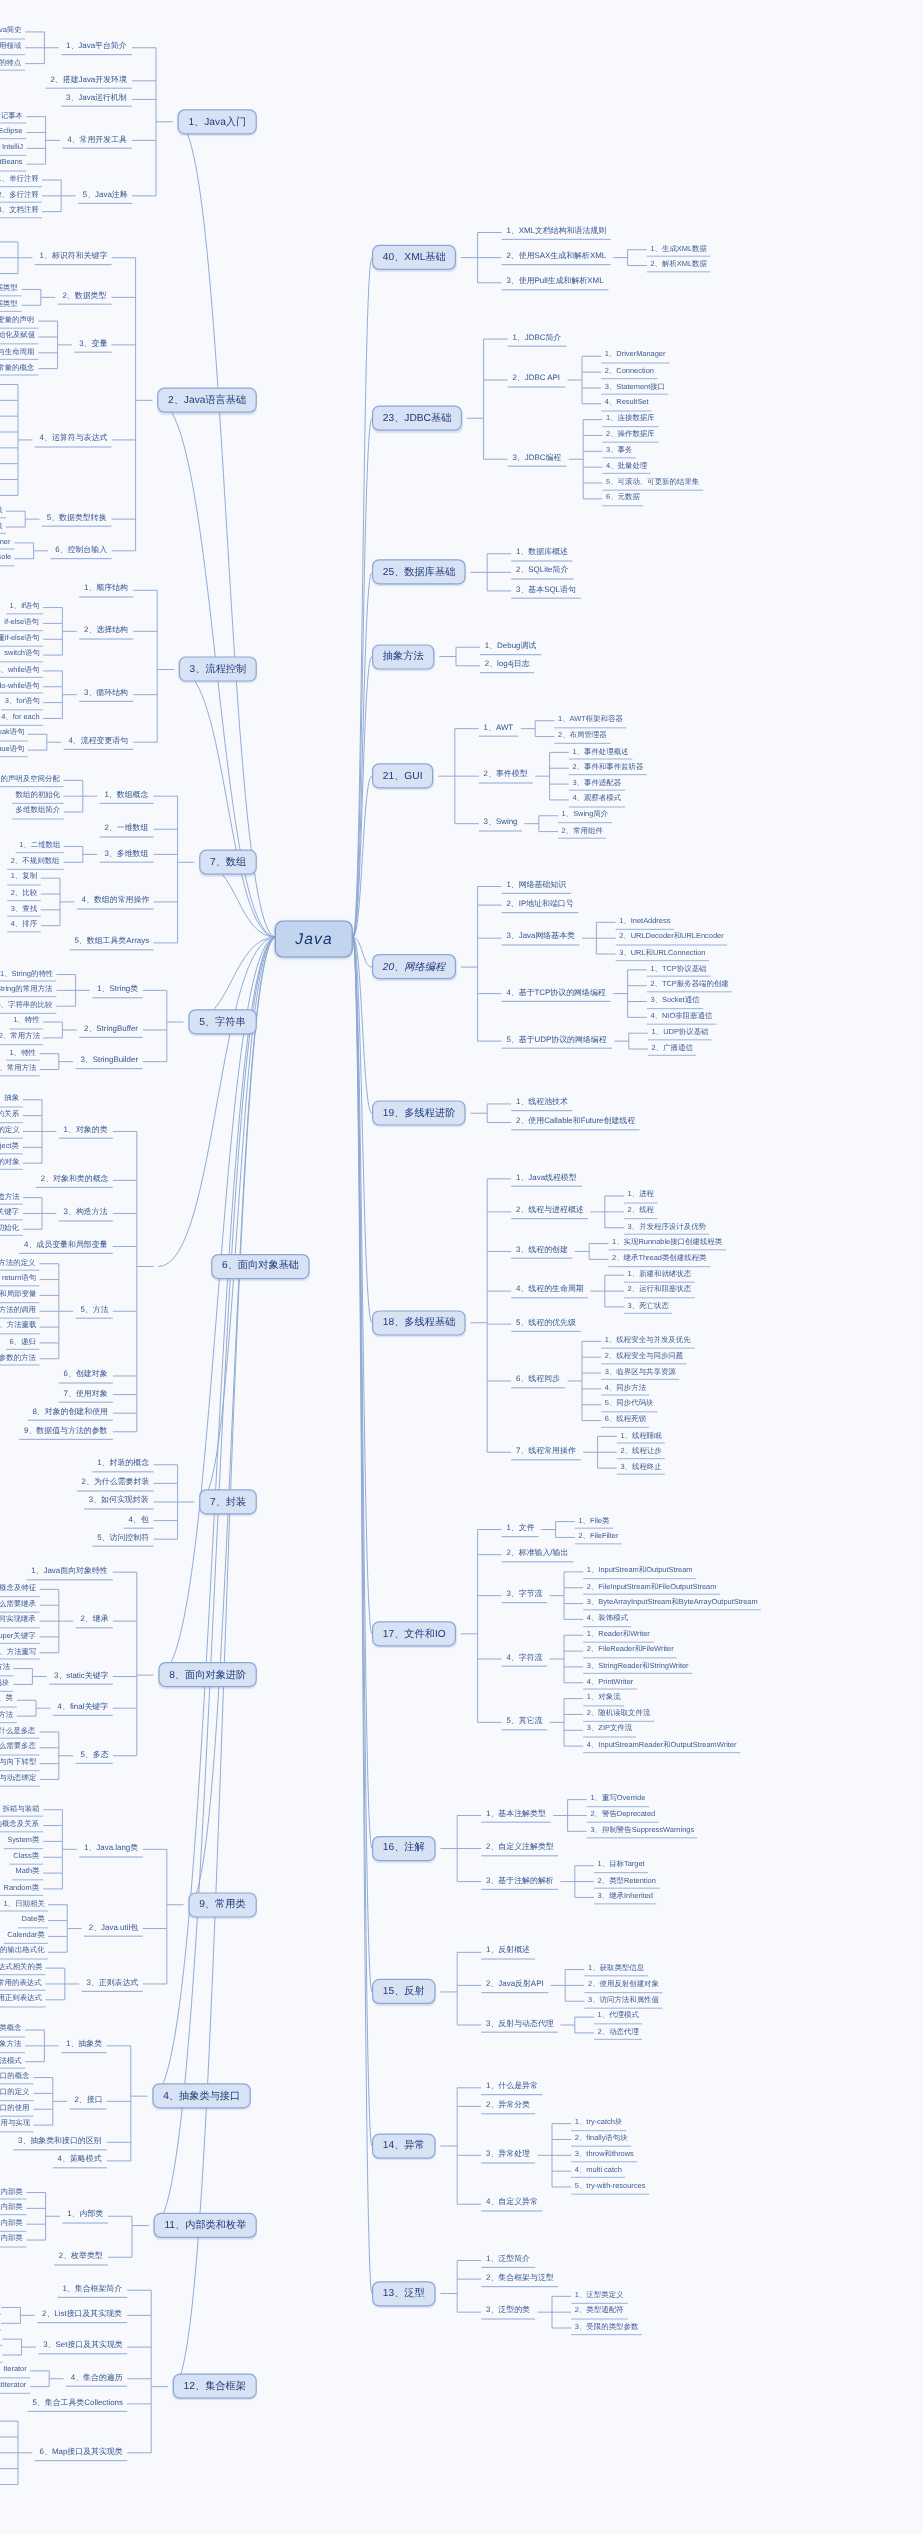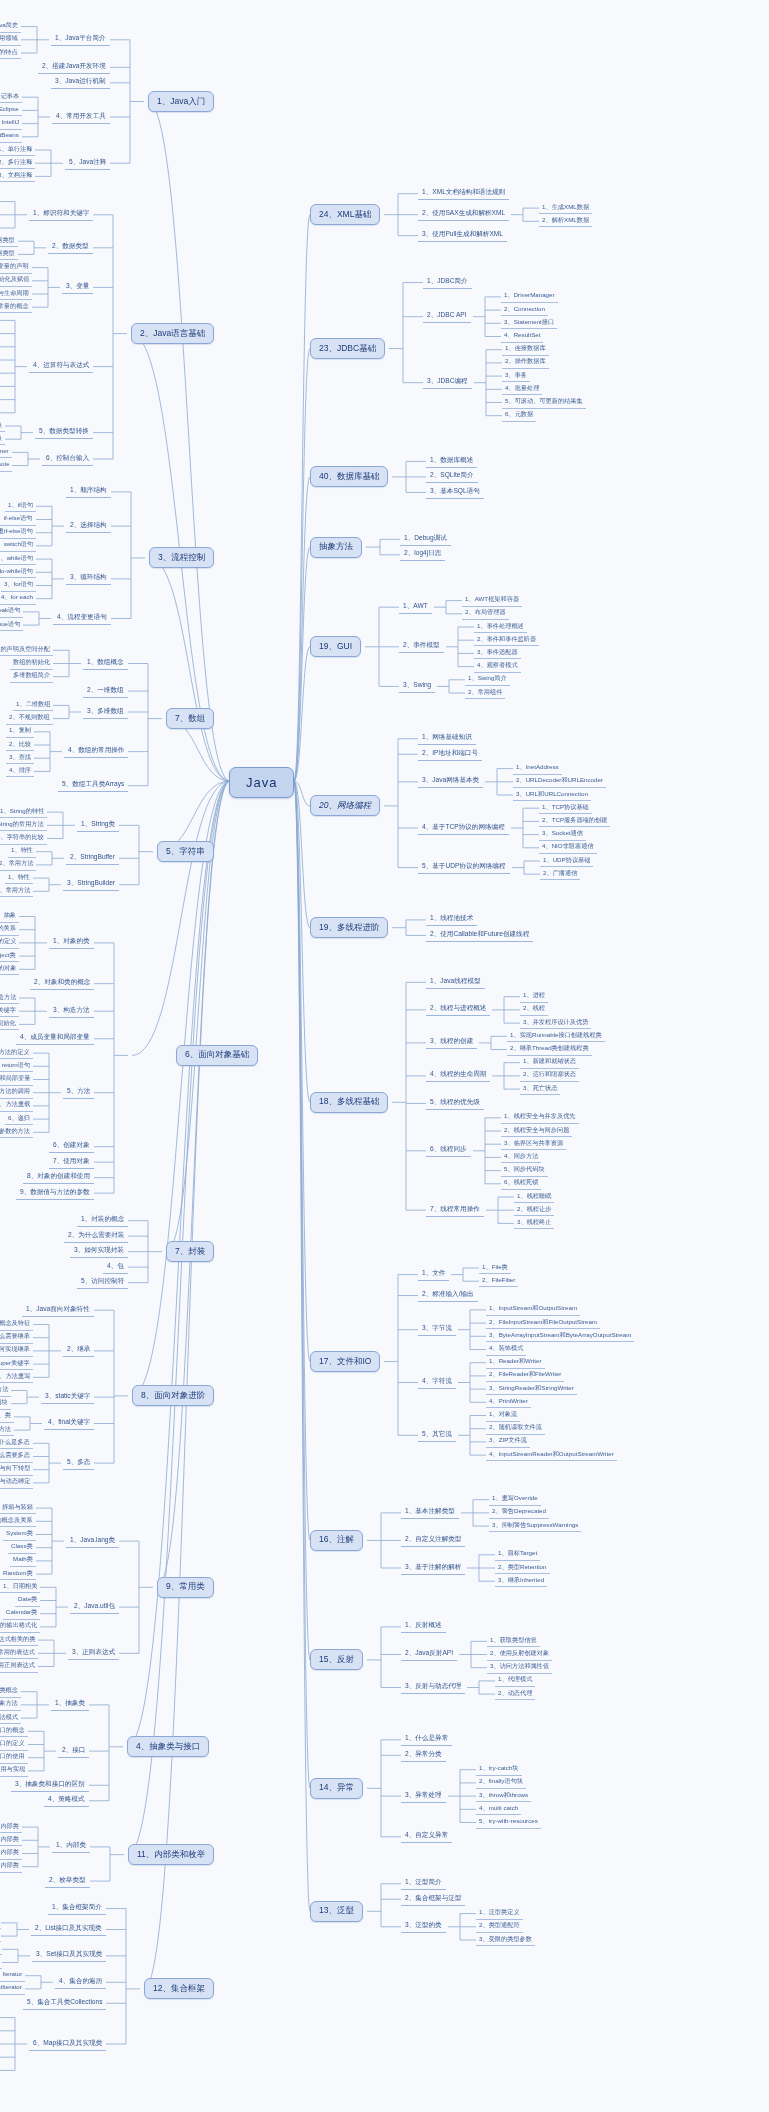--- a/index.html
+++ b/index.html
@@ -527,21 +527,21 @@
       <path d="M523,208.1 L523,221.29999999999998" fill="none" stroke="#8da8d2" stroke-width="0.8"></path>
       <path d="M523,208.1 L539,208.1" fill="none" stroke="#8da8d2" stroke-width="0.8"></path>
       <path d="M523,221.29999999999998 L539,221.29999999999998" fill="none" stroke="#8da8d2" stroke-width="0.8"></path>
       <path d="M384,214.7 L398,214.7" fill="none" stroke="#8da8d2" stroke-width="0.8"></path>
       <path d="M398,193.75 L398,235.65" fill="none" stroke="#8da8d2" stroke-width="0.8"></path>
       <path d="M398,193.75 L418,193.75" fill="none" stroke="#8da8d2" stroke-width="0.8"></path>
       <path d="M398,214.7 L418,214.7" fill="none" stroke="#8da8d2" stroke-width="0.8"></path>
       <path d="M398,235.65 L418,235.65" fill="none" stroke="#8da8d2" stroke-width="0.8"></path>
     </svg>
   <div id="nodes">
-      <div class="node root" style="left: 229px; top: 767px;">Java</div>
+      <div class="node root" style="left: 229px; top: 767px; font-style: italic;">Java</div>
       <div class="node lvl1" style="top: 91px; left: 148px;">1、Java入门</div>
       <div class="node lvl2" style="top: 32.8px; left: 51px;">1、Java平台简介</div>
       <div class="node lvl3" style="top: 20.1px; left: -20px;">1、Java简史</div>
       <div class="node lvl3" style="top: 33.3px; left: -39px;">2、Java的应用领域</div>
       <div class="node lvl3" style="top: 46.5px; left: -39px;">3、Java语言的特点</div>
       <div class="node lvl2" style="top: 60.35px; left: 38px;">2、搭建Java开发环境</div>
       <div class="node lvl2" style="top: 75.85px; left: 51px;">3、Java运行机制</div>
       <div class="node lvl2" style="top: 110px; left: 52px;">4、常用开发工具</div>
       <div class="node lvl3" style="top: 90.7px; left: -12px;">1、记事本</div>
       <div class="node lvl3" style="top: 103.9px; left: -14px;">2、Eclipse</div>
@@ -800,53 +800,53 @@
       <div class="node lvl3" style="top: 775.3px; left: 513px;">2、URLDecoder和URLEncoder</div>
       <div class="node lvl3" style="top: 788.5px; left: 513px;">3、URL和URLConnection</div>
       <div class="node lvl2" style="top: 821px; left: 418px;">4、基于TCP协议的网络编程</div>
       <div class="node lvl3" style="top: 801.7px; left: 539px;">1、TCP协议基础</div>
       <div class="node lvl3" style="top: 814.9px; left: 539px;">2、TCP服务器端的创建</div>
       <div class="node lvl3" style="top: 828.1px; left: 539px;">3、Socket通信</div>
       <div class="node lvl3" style="top: 841.3px; left: 539px;">4、NIO非阻塞通信</div>
       <div class="node lvl2" style="top: 860.6px; left: 418px;">5、基于UDP协议的网络编程</div>
       <div class="node lvl3" style="top: 854.5px; left: 540px;">1、UDP协议基础</div>
       <div class="node lvl3" style="top: 867.7px; left: 540px;">2、广播通信</div>
-      <div class="node lvl1" style="top: 636.3px; left: 310px;">19、GUI</div>
+      <div class="node lvl1" style="top: 636.3px; left: 310px;">21、GUI</div>
       <div class="node lvl2" style="top: 600.2px; left: 399px;">1、AWT</div>
       <div class="node lvl3" style="top: 594.1px; left: 462px;">1、AWT框架和容器</div>
       <div class="node lvl3" style="top: 607.3px; left: 462px;">2、布局管理器</div>
       <div class="node lvl2" style="top: 639.8px; left: 399px;">2、事件模型</div>
       <div class="node lvl3" style="top: 620.5px; left: 474px;">1、事件处理概述</div>
       <div class="node lvl3" style="top: 633.7px; left: 474px;">2、事件和事件监听器</div>
       <div class="node lvl3" style="top: 646.9px; left: 474px;">3、事件适配器</div>
       <div class="node lvl3" style="top: 660.1px; left: 474px;">4、观察者模式</div>
       <div class="node lvl2" style="top: 679.4px; left: 399px;">3、Swing</div>
       <div class="node lvl3" style="top: 673.3px; left: 465px;">1、Swing简介</div>
       <div class="node lvl3" style="top: 686.5px; left: 465px;">2、常用组件</div>
       <div class="node lvl1" style="top: 536.6px; left: 310px;">抽象方法</div>
       <div class="node lvl2" style="top: 532.35px; left: 400px;">1、Debug调试</div>
       <div class="node lvl2" style="top: 547.85px; left: 400px;">2、log4j日志</div>
-      <div class="node lvl1" style="top: 466.45px; left: 310px;">40、数据库基础</div>
+      <div class="node lvl1" style="top: 466.45px; left: 310px;">25、数据库基础</div>
       <div class="node lvl2" style="top: 454.45px; left: 426px;">1、数据库概述</div>
       <div class="node lvl2" style="top: 469.95px; left: 426px;">2、SQLite简介</div>
       <div class="node lvl2" style="top: 485.45px; left: 426px;">3、基本SQL语句</div>
       <div class="node lvl1" style="top: 338.05px; left: 310px;">23、JDBC基础</div>
       <div class="node lvl2" style="top: 275.55px; left: 423px;">1、JDBC简介</div>
       <div class="node lvl2" style="top: 309.7px; left: 423px;">2、JDBC API</div>
       <div class="node lvl3" style="top: 290.4px; left: 501px;">1、DriverManager</div>
       <div class="node lvl3" style="top: 303.6px; left: 501px;">2、Connection</div>
       <div class="node lvl3" style="top: 316.8px; left: 501px;">3、Statement接口</div>
       <div class="node lvl3" style="top: 330px; left: 501px;">4、ResultSet</div>
       <div class="node lvl2" style="top: 375.7px; left: 423px;">3、JDBC编程</div>
       <div class="node lvl3" style="top: 343.2px; left: 502px;">1、连接数据库</div>
       <div class="node lvl3" style="top: 356.4px; left: 502px;">2、操作数据库</div>
       <div class="node lvl3" style="top: 369.6px; left: 502px;">3、事务</div>
       <div class="node lvl3" style="top: 382.8px; left: 502px;">4、批量处理</div>
       <div class="node lvl3" style="top: 396px; left: 502px;">5、可滚动、可更新的结果集</div>
       <div class="node lvl3" style="top: 409.2px; left: 502px;">6、元数据</div>
-      <div class="node lvl1" style="top: 204.2px; left: 310px;">24、XML基础</div>
+      <div class="node lvl1" style="top: 204.2px; left: 310px;">40、XML基础</div>
       <div class="node lvl2" style="top: 186.75px; left: 418px;">1、XML文档结构和语法规则</div>
       <div class="node lvl2" style="top: 207.7px; left: 418px;">2、使用SAX生成和解析XML</div>
       <div class="node lvl3" style="top: 201.6px; left: 539px;">1、生成XML数据</div>
       <div class="node lvl3" style="top: 214.8px; left: 539px;">2、解析XML数据</div>
       <div class="node lvl2" style="top: 228.65px; left: 418px;">3、使用Pull生成和解析XML</div>
     </div>
 </div>
 
 </body></html>

